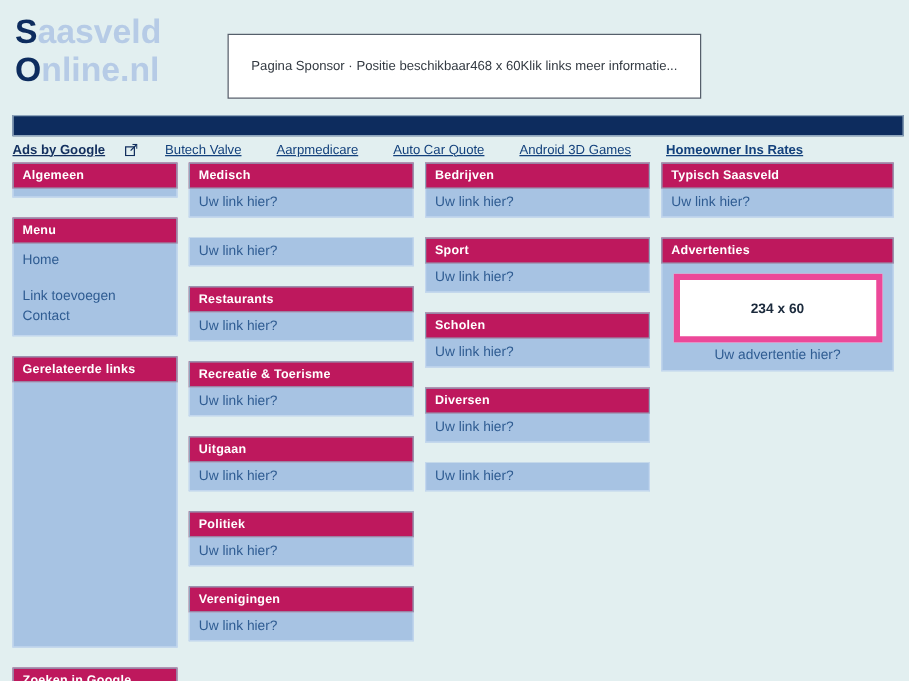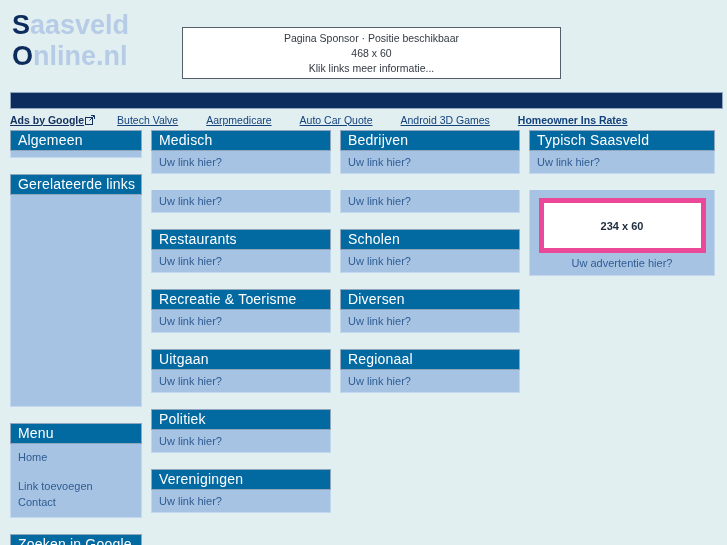--- a/index.html
+++ b/index.html
@@ -39,21 +39,21 @@
   .sponsor-box {
     position: absolute;
     left: 182px;
     top: 27px;
     width: 379px;
     height: 52px;
     background: #ffffff;
     border: 1px solid #555f6b;
     box-sizing: border-box;
     display: flex;
-    flex-direction: column;
+    flex-direction: row;
     align-items: center;
     justify-content: center;
     cursor: pointer;
   }
   .sponsor-line {
     font-size: 10.5px;
     line-height: 15px;
     color: #333a42;
     text-align: center;
   }
@@ -73,21 +73,21 @@
     align-items: center;
     white-space: nowrap;
   }
   .ads-by-google {
     font-size: 10.5px;
     font-weight: bold;
     color: #122f5e;
     text-decoration: underline;
     display: inline-flex;
     align-items: center;
-    gap: 1px;
+    gap: 16px;
     cursor: pointer;
     margin-right: 22px;
   }
   .ext-icon {
     display: inline-block;
     width: 10px;
     height: 10px;
     position: relative;
     text-decoration: none;
   }
@@ -111,26 +111,26 @@
   .col-left   { width: 132px; flex: none; }
   .col-one    { width: 180px; flex: none; }
   .col-two    { width: 180px; flex: none; }
   .col-three  { width: 186px; flex: none; }
 
   
   .panel {
     margin-bottom: 16px;
   }
   .panel-head {
-    background: #0369a1;
+    background: #be185d;
     border: 1px solid #8fa6bd;
     box-sizing: border-box;
     color: #ffffff;
-    font-weight: normal;
-    font-size: 14px;
+    font-weight: bold;
+    font-size: 10px;
     height: 21px;
     line-height: 19px;
     padding-left: 7px;
     letter-spacing: 0.2px;
     overflow: hidden;
     white-space: nowrap;
     cursor: pointer;
   }
   .panel-body {
     background: #a7c3e3;
@@ -225,35 +225,35 @@
 <div class="page">
 
   <div class="col-left">
 
     <div class="panel">
       <div class="panel-head">Algemeen</div>
       <div class="panel-body empty-thin"></div>
     </div>
 
     <div class="panel">
-      <div class="panel-head">Gerelateerde links</div>
-      <div class="panel-body empty-tall"></div>
-    </div>
-
-    <div class="panel">
       <div class="panel-head">Menu</div>
       <div class="panel-body menu">
         <a class="menu-link">Home</a>
         <div class="menu-gap"></div>
         <a class="menu-link">Link toevoegen</a>
         <a class="menu-link">Contact</a>
       </div>
     </div>
 
     <div class="panel">
+      <div class="panel-head">Gerelateerde links</div>
+      <div class="panel-body empty-tall"></div>
+    </div>
+
+    <div class="panel">
       <div class="panel-head">Zoeken in Google</div>
     </div>
 
   </div>
 
   <div class="col-one">
     <div class="panel">
       <div class="panel-head">Medisch</div>
       <div class="panel-body">
         <a class="uw-link">Uw link hier?</a>
@@ -297,53 +297,54 @@
   </div>
 
   <div class="col-two">
     <div class="panel">
       <div class="panel-head">Bedrijven</div>
       <div class="panel-body">
         <a class="uw-link">Uw link hier?</a>
       </div>
     </div>
     <div class="panel">
+      <div class="panel-head">Sport</div>
       <div class="panel-body">
         <a class="uw-link">Uw link hier?</a>
       </div>
     </div>
     <div class="panel">
       <div class="panel-head">Scholen</div>
       <div class="panel-body">
         <a class="uw-link">Uw link hier?</a>
       </div>
     </div>
     <div class="panel">
       <div class="panel-head">Diversen</div>
       <div class="panel-body">
         <a class="uw-link">Uw link hier?</a>
       </div>
     </div>
     <div class="panel">
-      <div class="panel-head">Regionaal</div>
       <div class="panel-body">
         <a class="uw-link">Uw link hier?</a>
       </div>
     </div>
   </div>
 
   <div class="col-three">
     <div class="panel">
       <div class="panel-head">Typisch Saasveld</div>
       <div class="panel-body">
         <a class="uw-link">Uw link hier?</a>
       </div>
     </div>
 
     <div class="panel">
+      <div class="panel-head">Advertenties</div>
       <div class="panel-body">
         <div class="ad-slot">234 x 60</div>
         <a class="ad-caption">Uw advertentie hier?</a>
       </div>
     </div>
   </div>
 
 </div>
 
 </body></html>

